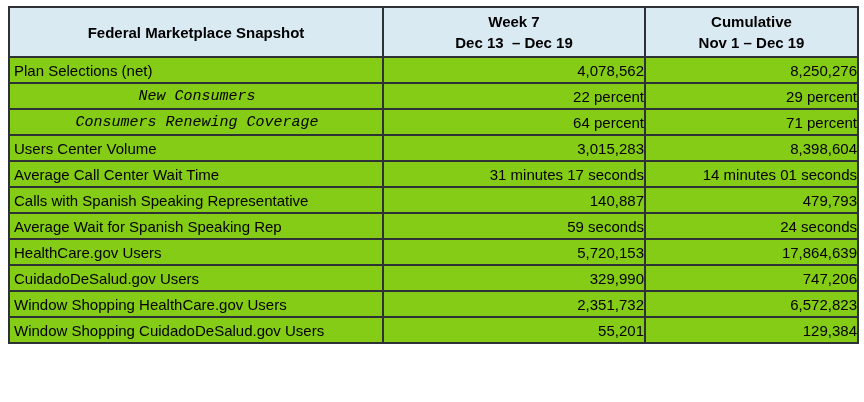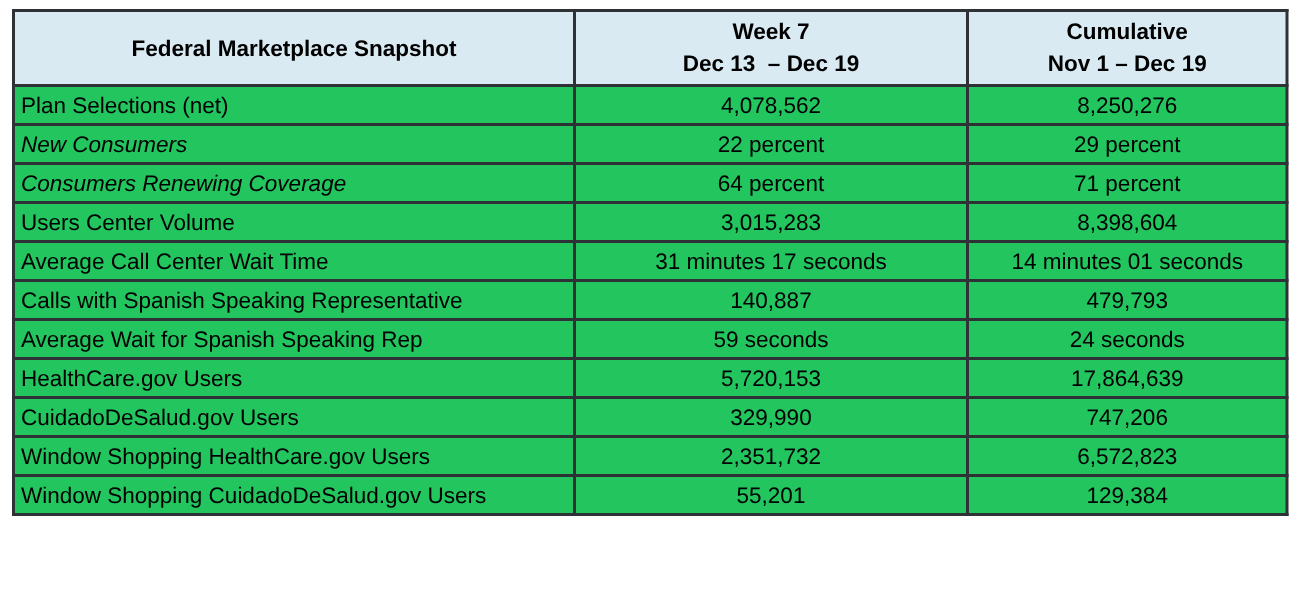--- a/index.html
+++ b/index.html
@@ -30,28 +30,29 @@
   col.c2 { width: 262px; }
   col.c3 { width: 213px; }
   thead th {
     background: #daeaf3;
     height: 50px;
     font-weight: bold;
     text-align: center;
     vertical-align: middle;
   }
   .hdr-line { white-space: pre; line-height: 21px; }
-  tbody td { height: 26px; vertical-align: middle; background: #22c55e; margin-top: 24px; }
+  tbody td { height: 26px; vertical-align: middle; background: #84cc16; margin-top: 24px; }
   td.label-cell { text-align: left; padding-left: 4px; padding-right: 2px; }
   tr.sub-row td.label-cell {
-    text-align: left;
+    text-align: center;
     font-style: italic;
     padding-right: 2px;
+    font-family: Liberation Mono, monospace;
   }
-  td.value-cell { text-align: center; }
+  td.value-cell { text-align: right; }
   .footnote {
     position: absolute;
     left: 8px; top: 376px;
     width: 840px;
     font-size: 15px;
     font-style: italic;
   }
 </style>
 </head>
 <body>

